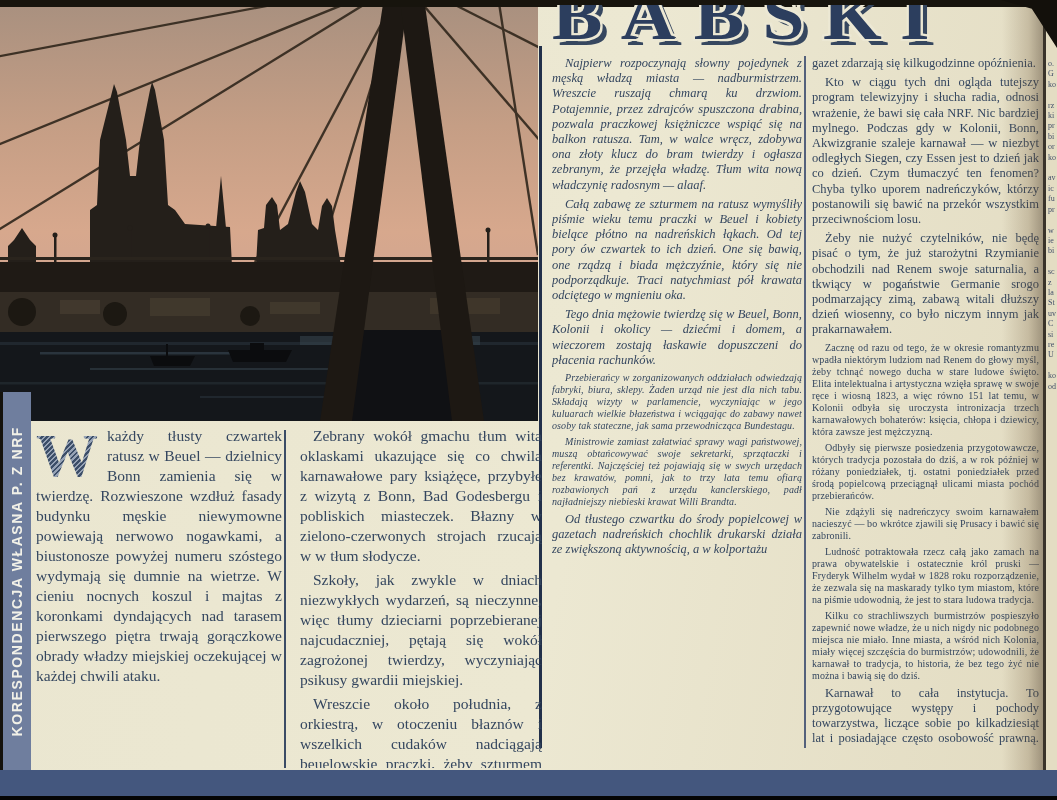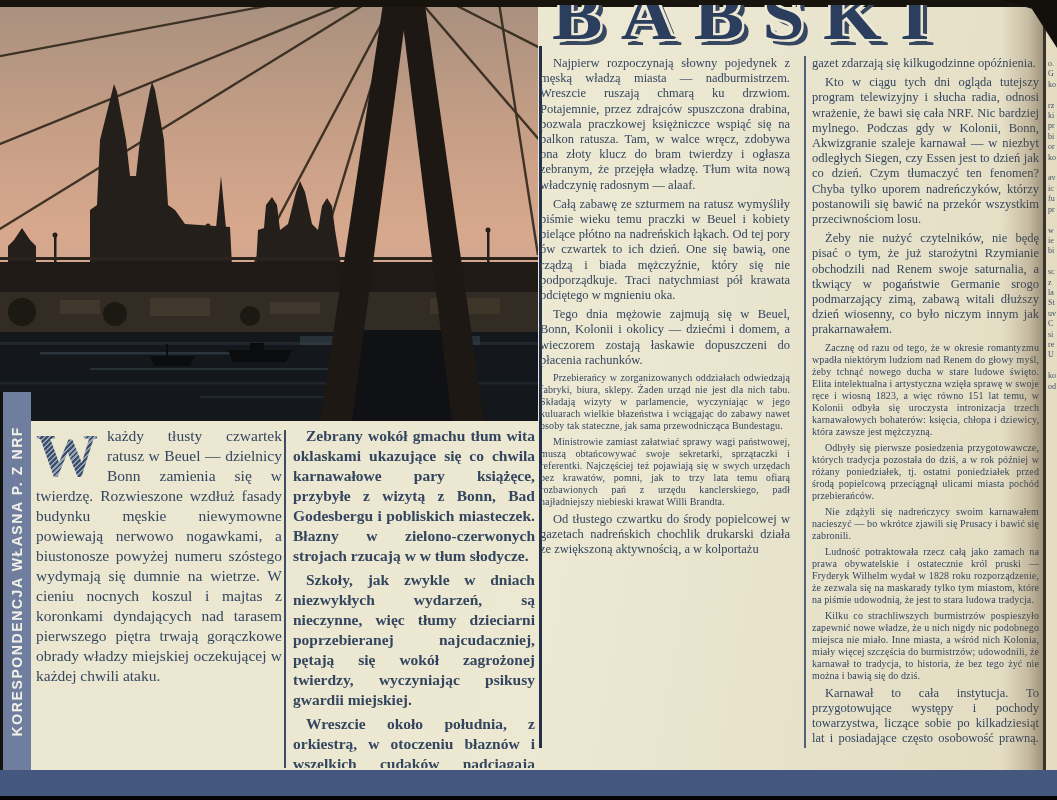--- a/index.html
+++ b/index.html
@@ -38,22 +38,22 @@
   .edge-shade{position:absolute;left:1002px;top:7px;width:41px;height:763px;pointer-events:none;
         background:linear-gradient(to right,rgba(115,90,58,0) 0%,rgba(108,84,54,.25) 65%,rgba(75,57,38,.45) 100%);}
   .crease{position:absolute;left:1043px;top:0;width:3px;height:770px;background:#39332a;}
   .sliver{position:absolute;left:1046px;top:7px;width:11px;height:763px;background:#e4ddc3;
         overflow:hidden;}
   .sliver-text{margin-top:52px;padding-left:2px;font:8px/10.4px "Liberation Serif",serif;
         color:#43506a;white-space:pre-line;}
   
   .col{position:absolute;overflow:hidden;text-align:justify;hyphens:auto;}
   .col1{left:36px;top:426px;width:246px;height:342px;}
-  .col2{left:293px;top:426px;width:242px;height:342px;font-weight:bold;}
-  .colM{left:540px;top:56px;width:250px;height:692px;}
+  .col2{left:300px;top:426px;width:242px;height:342px;}
+  .colM{left:552px;top:56px;width:250px;height:692px;font-style:italic;}
   .colR{left:812px;top:56px;width:227px;height:692px;}
   .p{margin:0 0 4px 0;text-indent:13px;}
   .noind{text-indent:0;}
   .lg{font-size:15.5px;line-height:20px;}
   .md{font-size:12.5px;line-height:15.2px;}
   .sm{font-size:10px;line-height:12px;letter-spacing:.1px;}
   .dropcap{float:left;margin:5px 9px 0 0;font:700 62px/48px "Liberation Serif",serif;color:#44566f;}
   @supports (-webkit-background-clip:text){
     .dropcap{background:repeating-linear-gradient(135deg,#3c4e68 0 2px,#96a2b5 2px 3.6px);
              -webkit-background-clip:text;background-clip:text;-webkit-text-fill-color:transparent;}
@@ -158,21 +158,21 @@
 
   <div class="col col2">
     <p class="p lg">Zebrany wokół gmachu tłum wita oklaskami ukazujące się co chwila karnawałowe pary książęce, przybyłe z wizytą z Bonn, Bad Godesbergu i pobliskich miasteczek. Błazny w zielono-czerwonych strojach rzucają w w tłum słodycze.</p>
     <p class="p lg">Szkoły, jak zwykle w dniach niezwykłych wydarzeń, są nieczynne, więc tłumy dzieciarni poprzebieranej najcudaczniej, pętają się wokół zagrożonej twierdzy, wyczyniając psikusy gwardii miejskiej.</p>
     <p class="p lg">Wreszcie około południa, z orkiestrą, w otoczeniu błaznów i wszelkich cudaków nadciągają beuelowskie praczki, żeby szturmem zdobyć ratusz.</p>
   </div>
 
   <div class="col colM">
     <p class="p md">Najpierw rozpoczynają słowny pojedynek z męską władzą miasta — nadburmistrzem. Wreszcie ruszają chmarą ku drzwiom. Potajemnie, przez zdrajców spuszczona drabina, pozwala praczkowej księżniczce wspiąć się na balkon ratusza. Tam, w walce wręcz, zdobywa ona złoty klucz do bram twierdzy i ogłasza zebranym, że przejęła władzę. Tłum wita nową władczynię radosnym — alaaf.</p>
     <p class="p md">Całą zabawę ze szturmem na ratusz wymyśliły piśmie wieku temu praczki w Beuel i kobiety bielące płótno na nadreńskich łąkach. Od tej pory ów czwartek to ich dzień. One się bawią, one rządzą i biada mężczyźnie, który się nie podporządkuje. Traci natychmiast pół krawata odciętego w mgnieniu oka.</p>
-    <p class="p md">Tego dnia mężowie zajmują się w Beuel, Bonn, Kolonii i okolicy — dziećmi i domem, a wieczorem zostają łaskawie dopuszczeni do płacenia rachunków.</p>
+    <p class="p md">Tego dnia mężowie twierdzę się w Beuel, Bonn, Kolonii i okolicy — dziećmi i domem, a wieczorem zostają łaskawie dopuszczeni do płacenia rachunków.</p>
     <p class="p sm">Przebierańcy w zorganizowanych oddziałach odwiedzają fabryki, biura, sklepy. Żaden urząd nie jest dla nich tabu. Składają wizyty w parlamencie, wyczyniając w jego kuluarach wielkie błazeństwa i wciągając do zabawy nawet osoby tak stateczne, jak sama przewodnicząca Bundestagu.</p>
     <p class="p sm">Ministrowie zamiast załatwiać sprawy wagi państwowej, muszą obtańcowywać swoje sekretarki, sprzątaczki i referentki. Najczęściej też pojawiają się w swych urzędach bez krawatów, pomni, jak to trzy lata temu ofiarą rozbawionych pań z urzędu kanclerskiego, padł najładniejszy niebieski krawat Willi Brandta.</p>
     <p class="p md">Od tłustego czwartku do środy popielcowej w gazetach nadreńskich chochlik drukarski działa ze zwiększoną aktywnością, a w kolportażu</p>
   </div>
 
   <div class="col colR">
     <p class="p md noind">gazet zdarzają się kilkugodzinne opóźnienia.</p>
     <p class="p md">Kto w ciągu tych dni ogląda tutejszy program telewizyjny i słucha radia, odnosi wrażenie, że bawi się cała NRF. Nic bardziej mylnego. Podczas gdy w Kolonii, Bonn, Akwizgranie szaleje karnawał — w niezbyt odległych Siegen, czy Essen jest to dzień jak co dzień. Czym tłumaczyć ten fenomen? Chyba tylko uporem nadreńczyków, którzy postanowili się bawić na przekór wszystkim przeciwnościom losu.</p>
     <p class="p md">Żeby nie nużyć czytelników, nie będę pisać o tym, że już starożytni Rzymianie obchodzili nad Renem swoje saturnalia, a tkwiący w pogaństwie Germanie srogo podmarzający zimą, zabawą witali dłuższy dzień wiosenny, co było niczym innym jak prakarnawałem.</p>
     <p class="p sm">Zacznę od razu od tego, że w okresie romantyzmu wpadła niektórym ludziom nad Renem do głowy myśl, żeby tchnąć nowego ducha w stare ludowe święto. Elita intelektualna i artystyczna wzięła sprawę w swoje ręce i wiosną 1823, a więc równo 151 lat temu, w Kolonii odbyła się uroczysta intronizacja trzech karnawałowych bohaterów: księcia, chłopa i dziewicy, która zawsze jest mężczyzną.</p>

